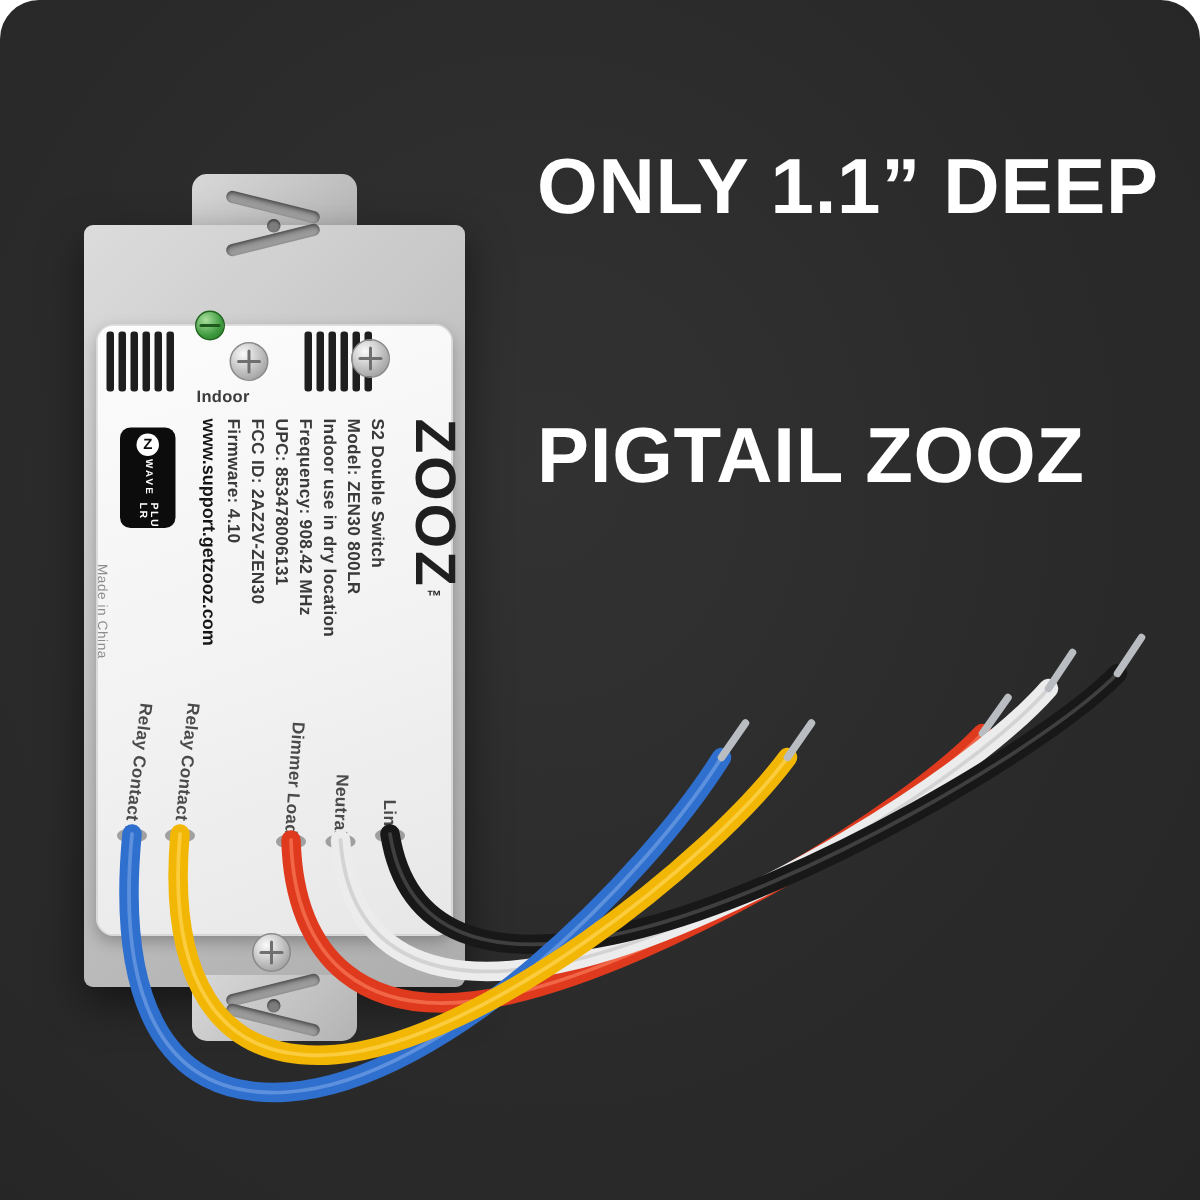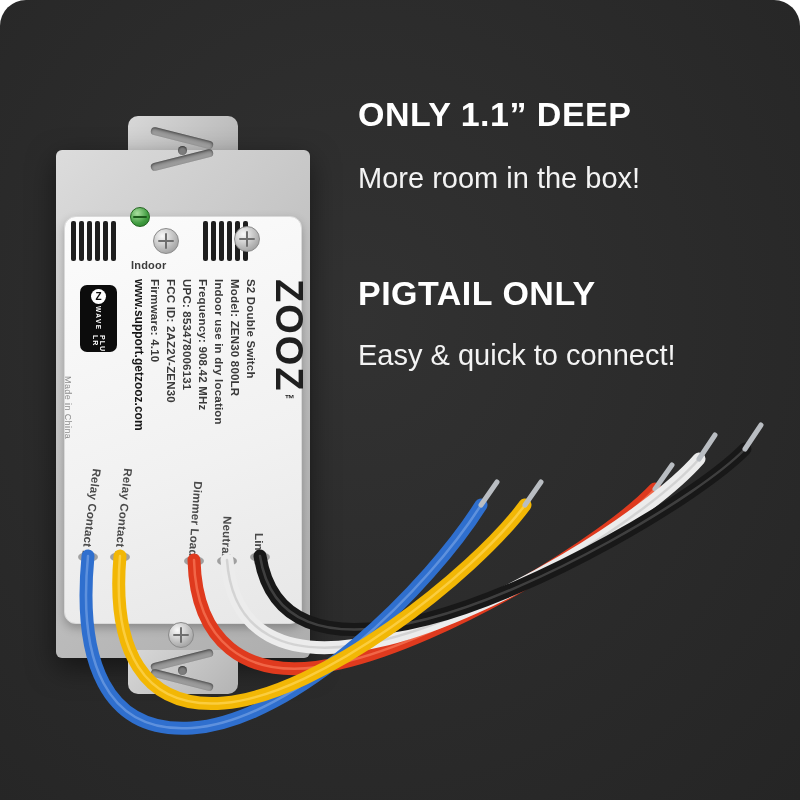--- a/index.html
+++ b/index.html
@@ -3,21 +3,21 @@
 <meta charset="utf-8">
 <style>
   html,body{margin:0;padding:0;background:#ffffff;}
   .canvas{
     position:relative;width:800px;height:800px;overflow:hidden;
     border-radius:26px 26px 0 0;
     background:radial-gradient(ellipse at 45% 40%, #323232 0%, #2a2a2a 60%, #252525 100%);
     font-family:"Liberation Sans", sans-serif;
   }
   
-  .headline{position:absolute;left:358px;color:#ffffff;font-weight:800;font-size:34px;letter-spacing:.5px;white-space:nowrap;}
+  .headline{position:absolute;left:358px;color:#ffffff;font-weight:800;font-size:52px;letter-spacing:.5px;white-space:nowrap;}
   .subheadline{position:absolute;left:358px;color:#f3f3f3;font-weight:400;font-size:29px;white-space:nowrap;}
   #h1{top:95px;} #s1{top:162px;} #h2{top:274px;} #s2{top:339px;}
 
   
   .plate-main{position:absolute;left:56px;top:150px;width:254px;height:508px;border-radius:6px;
     background:linear-gradient(135deg,#dcdcdc 0%,#c2c2c2 45%,#adadad 100%);
     box-shadow:0 10px 28px rgba(0,0,0,.5);}
   .plate-tab{position:absolute;left:128px;width:110px;background:linear-gradient(135deg,#d8d8d8,#b3b3b3);}
   #tab-top{top:116px;height:50px;border-radius:10px 10px 0 0;}
   #tab-bottom{top:650px;height:44px;border-radius:0 0 10px 10px;}
@@ -68,23 +68,21 @@
 
   
   .wires{position:absolute;left:0;top:0;pointer-events:none;}
 </style>
 </head>
 <body>
 
 <div class="canvas">
 
   <div id="h1" class="headline">ONLY 1.1” DEEP</div>
-  <div id="s1" class="subheadline">More room in the box!</div>
-  <div id="h2" class="headline">PIGTAIL ONLY</div>
-  <div id="s2" class="subheadline">Easy &amp; quick to connect!</div>
+  <div id="h2" class="headline">PIGTAIL ZOOZ</div>
 
   <div class="plate-tab" id="tab-top"></div>
   <div class="plate-main"></div>
   <div class="plate-tab" id="tab-bottom"></div>
 
   <div class="slot" style="left:150px;top:134px;transform:rotate(14deg);"></div>
   <div class="slot" style="left:150px;top:156px;transform:rotate(-14deg);"></div>
   <div class="hole" style="left:178px;top:146px;"></div>
 
   <div class="slot" style="left:150px;top:656px;transform:rotate(-14deg);"></div>

